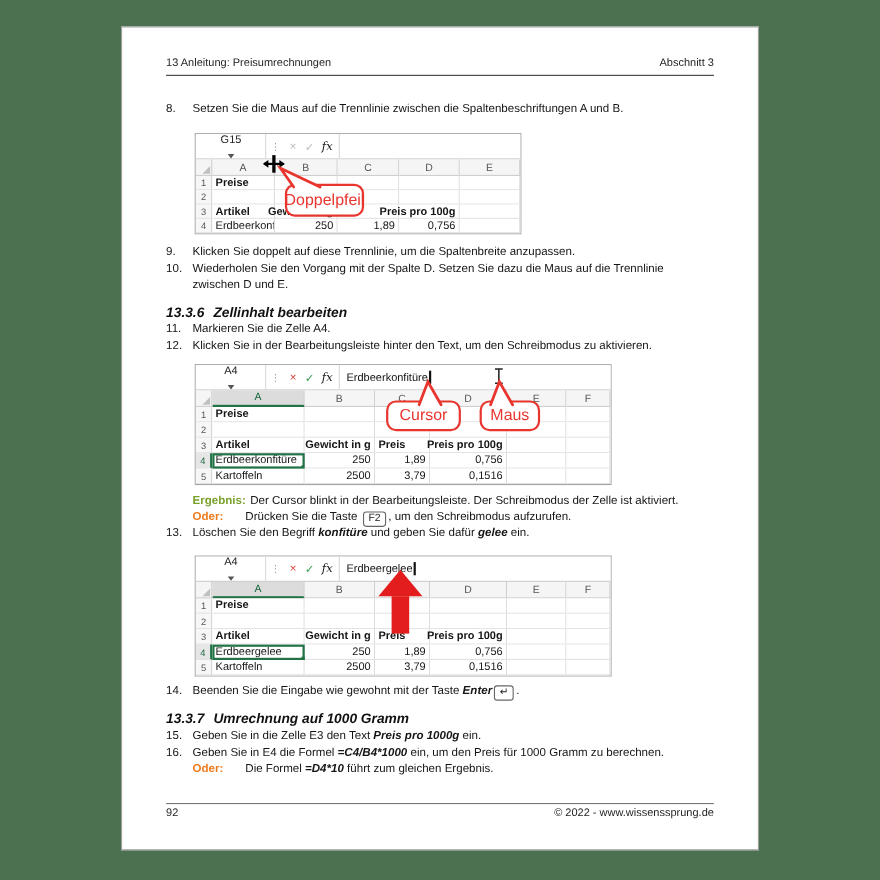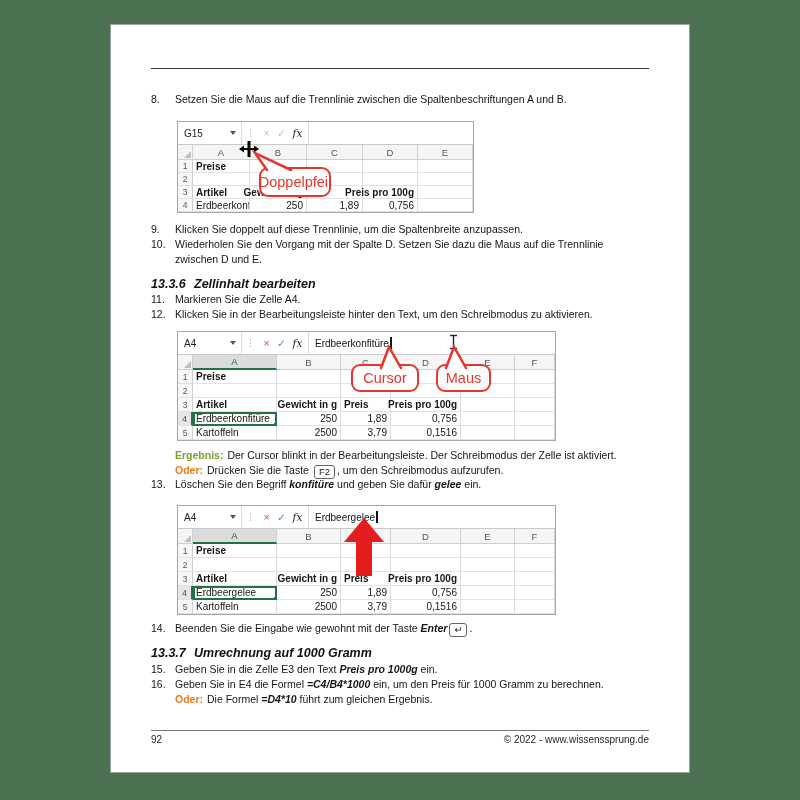--- a/index.html
+++ b/index.html
@@ -13,31 +13,31 @@
   .hrule{position:absolute;left:40px;right:40px;top:43px;border-top:1px solid #3a3a3a;}
   .sec{position:absolute;left:40px;right:40px;display:flex;font-size:12.5px;font-weight:bold;
        font-style:italic;color:#111;}
   .secnum{width:43px;flex:none;}
   .step,.note{position:absolute;left:40px;right:40px;display:flex;font-size:10.5px;line-height:15px;color:#151515;}
   .note{left:64px;display:block;}
   .sn{width:24px;flex:none;}
   .stx{flex:1;}
   .bi{font-weight:bold;font-style:italic;}
   .lab-erg{color:#7aa22b;font-weight:bold;margin-right:4px;}
-  .lab-oder{color:#ee7c1e;font-weight:bold;margin-right:4px;}
+  .lab-oder{color:#ee7c1e;font-weight:bold;margin-right:20px;}
   .key{display:inline-block;border:1px solid #666;border-radius:3px;padding:0 4px;font-size:9.5px;
        line-height:12px;vertical-align:-1px;background:#fff;margin:0 2px;color:#222;}
   .frule{position:absolute;left:40px;right:40px;top:705px;border-top:1px solid #777;}
   .ftr{position:absolute;left:40px;right:40px;top:709px;display:flex;justify-content:space-between;
        font-size:10px;color:#1f1f1f;}
   
   .sheet{position:absolute;background:#fff;border:1px solid #a6a6a6;box-sizing:content-box;z-index:1;}
   .fbar{height:22px;display:flex;align-items:center;border-bottom:1px solid #c9c9c9;background:#fff;}
   .namebox{width:64px;height:100%;display:flex;align-items:center;justify-content:space-between;
-           padding:0 5px 0 6px;border-right:1px solid #d9d9d9;font-size:10px;color:#222;box-sizing:border-box;}
+           padding:0 5px 0 6px;border-right:1px solid #d9d9d9;font-size:10px;color:#222;box-sizing:border-box;flex-direction:column;}
   .chev{width:0;height:0;border-left:3.5px solid transparent;border-right:3.5px solid transparent;
         border-top:4px solid #555;}
   .dots{color:#9a9a9a;font-size:9px;padding:0 4px;}
   .icx,.icc{width:15px;text-align:center;font-size:10.5px;color:#bdbdbd;}
   .icx.on{color:#d84b3e;}
   .icc.on{color:#3f9e57;}
   .icfx{width:17px;text-align:center;font-style:italic;font-family:"DejaVu Serif",serif;
         font-size:10.5px;color:#1a1a1a;margin-right:2px;}
   .ffield{flex:1;height:100%;border-left:1px solid #d9d9d9;display:flex;align-items:center;
           padding-left:6px;font-size:10px;color:#111;}
@@ -73,20 +73,24 @@
   .arrowhead{position:absolute;width:0;height:0;border-left:20px solid transparent;
              border-right:20px solid transparent;border-bottom:24px solid #e31d1d;z-index:6;}
   .arrowshaft{position:absolute;width:16px;height:34px;background:#e31d1d;z-index:6;}
 </style>
 </head>
 <body>
 
 <div class="stage">
   <div class="page">
 
+    <div class="hdr">
+      <span>13 Anleitung: Preisumrechnungen</span>
+      <span>Abschnitt 3</span>
+    </div>
     <div class="hrule"></div>
 
 
     <div class="step" style="top:67px">
       <span class="sn">8.</span>
       <span class="stx">Setzen Sie die Maus auf die Trennlinie zwischen die Spaltenbeschriftungen A und B.</span>
     </div>
 
     <div class="sheet sm" style="left:66px;top:96px;width:295px">
         <div class="fbar">

